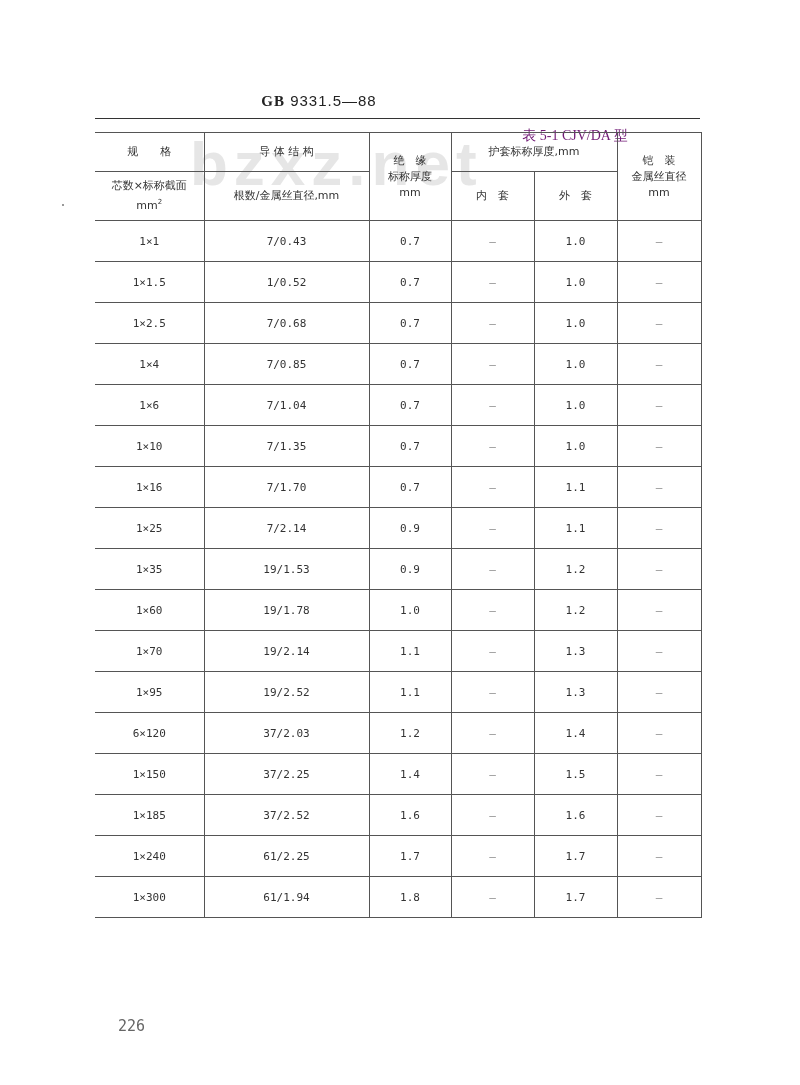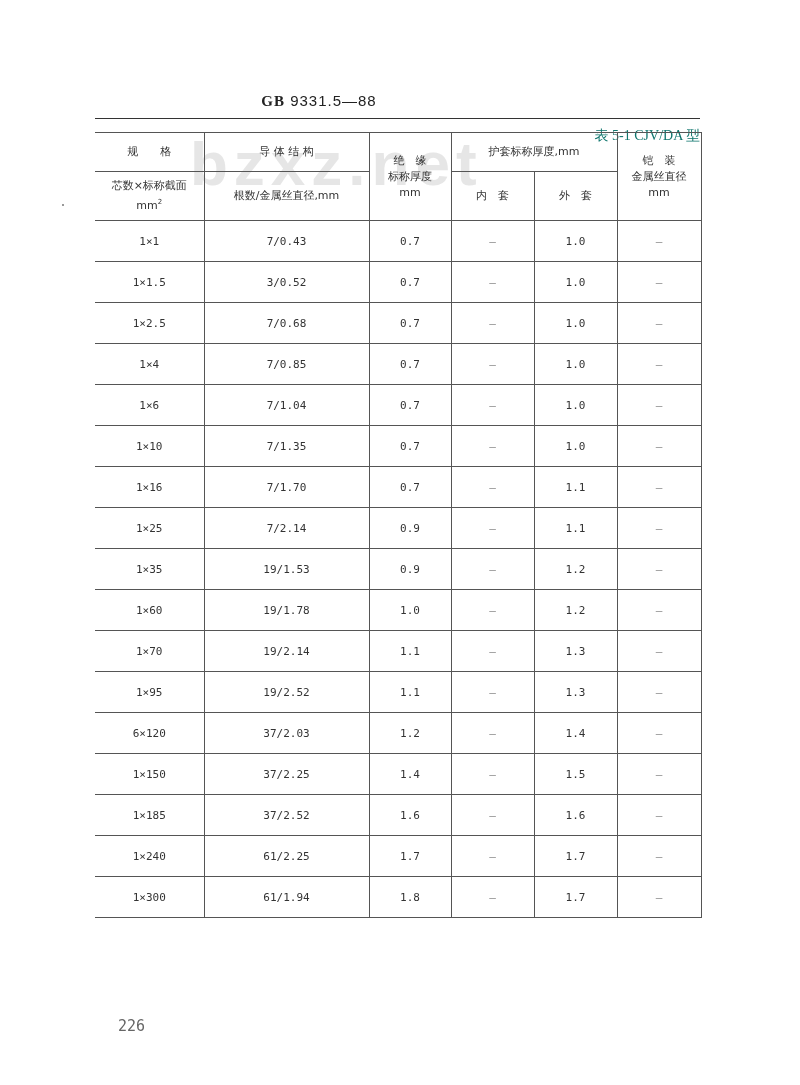--- a/index.html
+++ b/index.html
@@ -9,22 +9,22 @@
     }
     .std-header {
       position: absolute; top: 92px; left: 0; width: 638px; text-align: center;
       font-family: "Liberation Sans", sans-serif; font-size: 15px; letter-spacing: 1px; color: #222;
     }
     .std-header .gb { font-weight: bold; font-family: "Liberation Serif", serif; }
     .header-rule {
       position: absolute; top: 118px; left: 95px; width: 605px; height: 0; border-top: 1.6px solid #333;
     }
     .table-caption {
-      position: absolute; top: 127px; left: 450px; width: 250px; text-align: right;
-      font-family: "Liberation Serif", serif; font-size: 14px; color: #0f766e;
+      position: absolute; top: 127px; left: 450px; width: 250px; text-align: center;
+      font-family: "Liberation Serif", serif; font-size: 14px; color: #701a75;
     }
     .watermark {
       position: absolute; top: 128px; left: 190px; font-family: "Liberation Sans", sans-serif;
       font-weight: bold; font-size: 62px; color: rgba(200,200,200,0.45); letter-spacing: 6px;
       pointer-events: none; z-index: 1;
     }
     table.spec {
       position: absolute; top: 132px; left: 95px; width: 606px; border-collapse: collapse;
       table-layout: fixed; z-index: 2;
     }
@@ -106,21 +106,21 @@
       <tr>
         <td>1×1</td>
         <td>7/0.43</td>
         <td>0.7</td>
         <td class="dash">—</td>
         <td>1.0</td>
         <td class="dash">—</td>
       </tr>
       <tr>
         <td>1×1.5</td>
-        <td>3/0.52</td>
+        <td>1/0.52</td>
         <td>0.7</td>
         <td class="dash">—</td>
         <td>1.0</td>
         <td class="dash">—</td>
       </tr>
       <tr>
         <td>1×2.5</td>
         <td>7/0.68</td>
         <td>0.7</td>
         <td class="dash">—</td>

